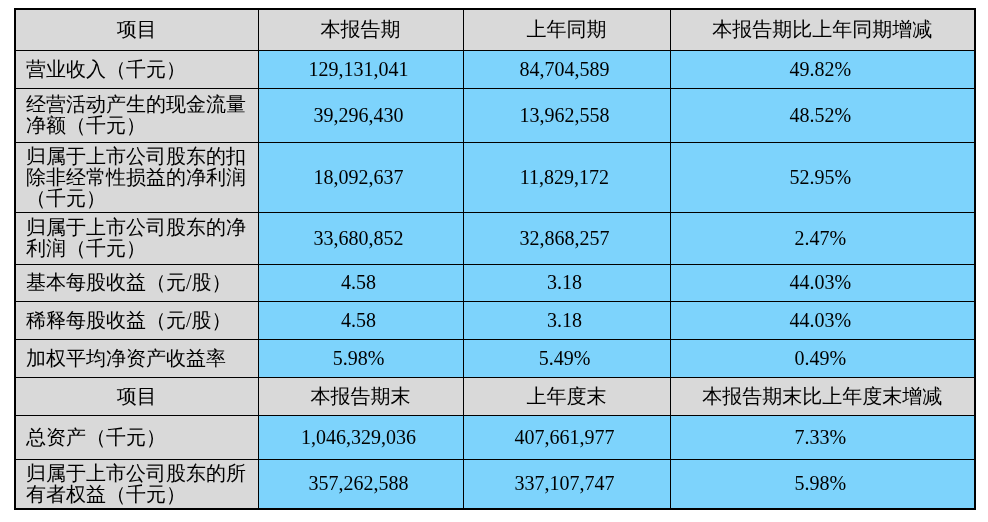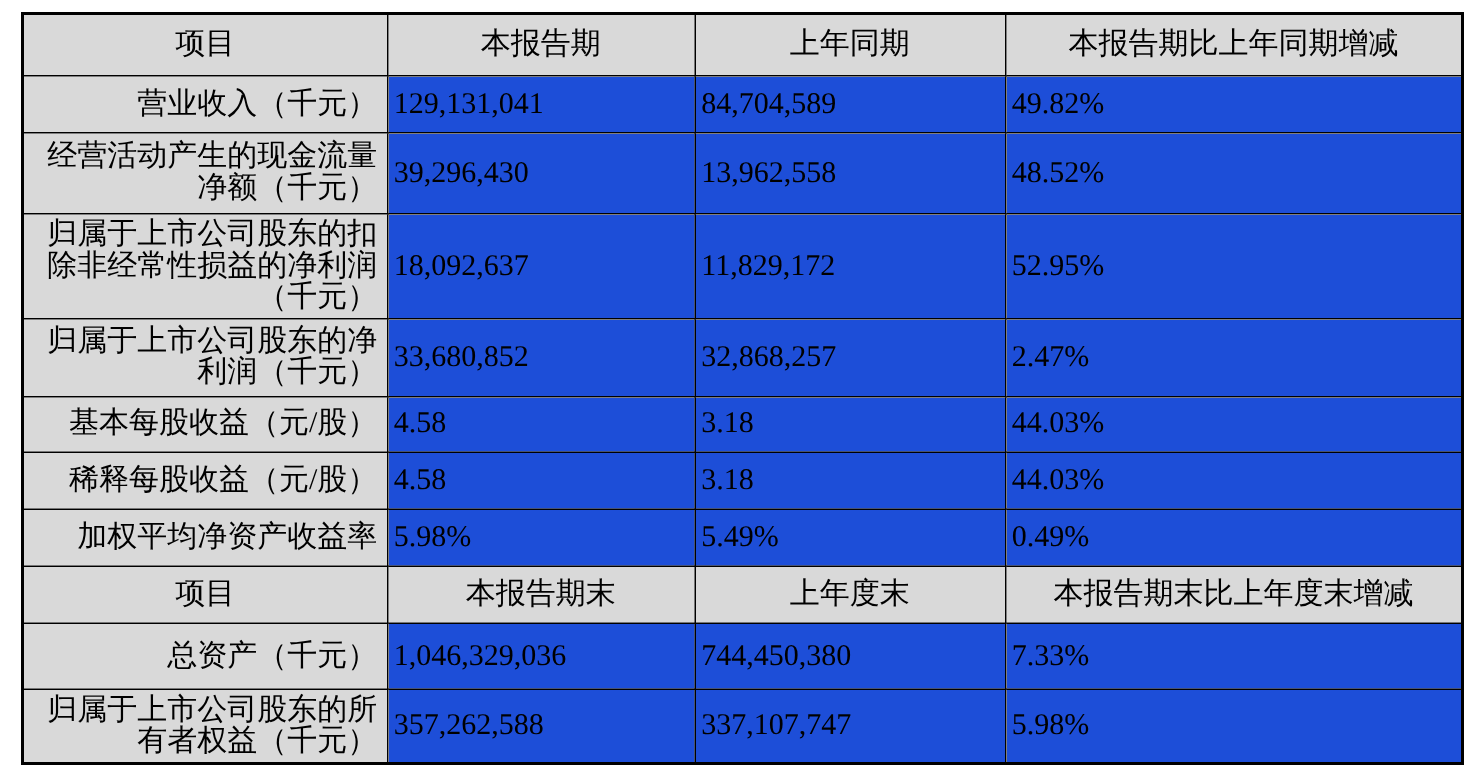--- a/index.html
+++ b/index.html
@@ -16,24 +16,24 @@
   table.fin td {
     border: 1px solid #000000;
     font-size: 20px; line-height: 21px;
     vertical-align: middle; overflow: hidden;
     word-break: break-all;
   }
   td.head {
     background: #d9d9d9; text-align: center; padding: 2px 4px;
   }
   td.label {
-    background: #d9d9d9; text-align: right; padding: 3px 6px 3px 10px;
+    background: #d9d9d9; text-align: left; padding: 3px 6px 3px 10px;
   }
   td.num {
-    background: #1d4ed8; text-align: left; padding: 3px 8px 3px 4px;
+    background: #7dd3fc; text-align: center; padding: 3px 8px 3px 4px;
   }
 </style>
 </head>
 <body>
 
 <table class="fin">
   <colgroup>
     <col style="width:243px">
       <col style="width:205px">
       <col style="width:207px">
@@ -94,21 +94,21 @@
   <tr style="height:38px">
     <td class="head">项目</td>
     <td class="head">本报告期末</td>
     <td class="head">上年度末</td>
     <td class="head">本报告期末比上年度末增减</td>
   </tr>
 
   <tr style="height:44px">
     <td class="label">总资产（千元）</td>
     <td class="num">1,046,329,036</td>
-    <td class="num">744,450,380</td>
+    <td class="num">407,661,977</td>
     <td class="num">7.33%</td>
   </tr>
   <tr style="height:49px">
     <td class="label">归属于上市公司股东的所有者权益（千元）</td>
     <td class="num">357,262,588</td>
     <td class="num">337,107,747</td>
     <td class="num">5.98%</td>
   </tr>
 </tbody>
   </table>

